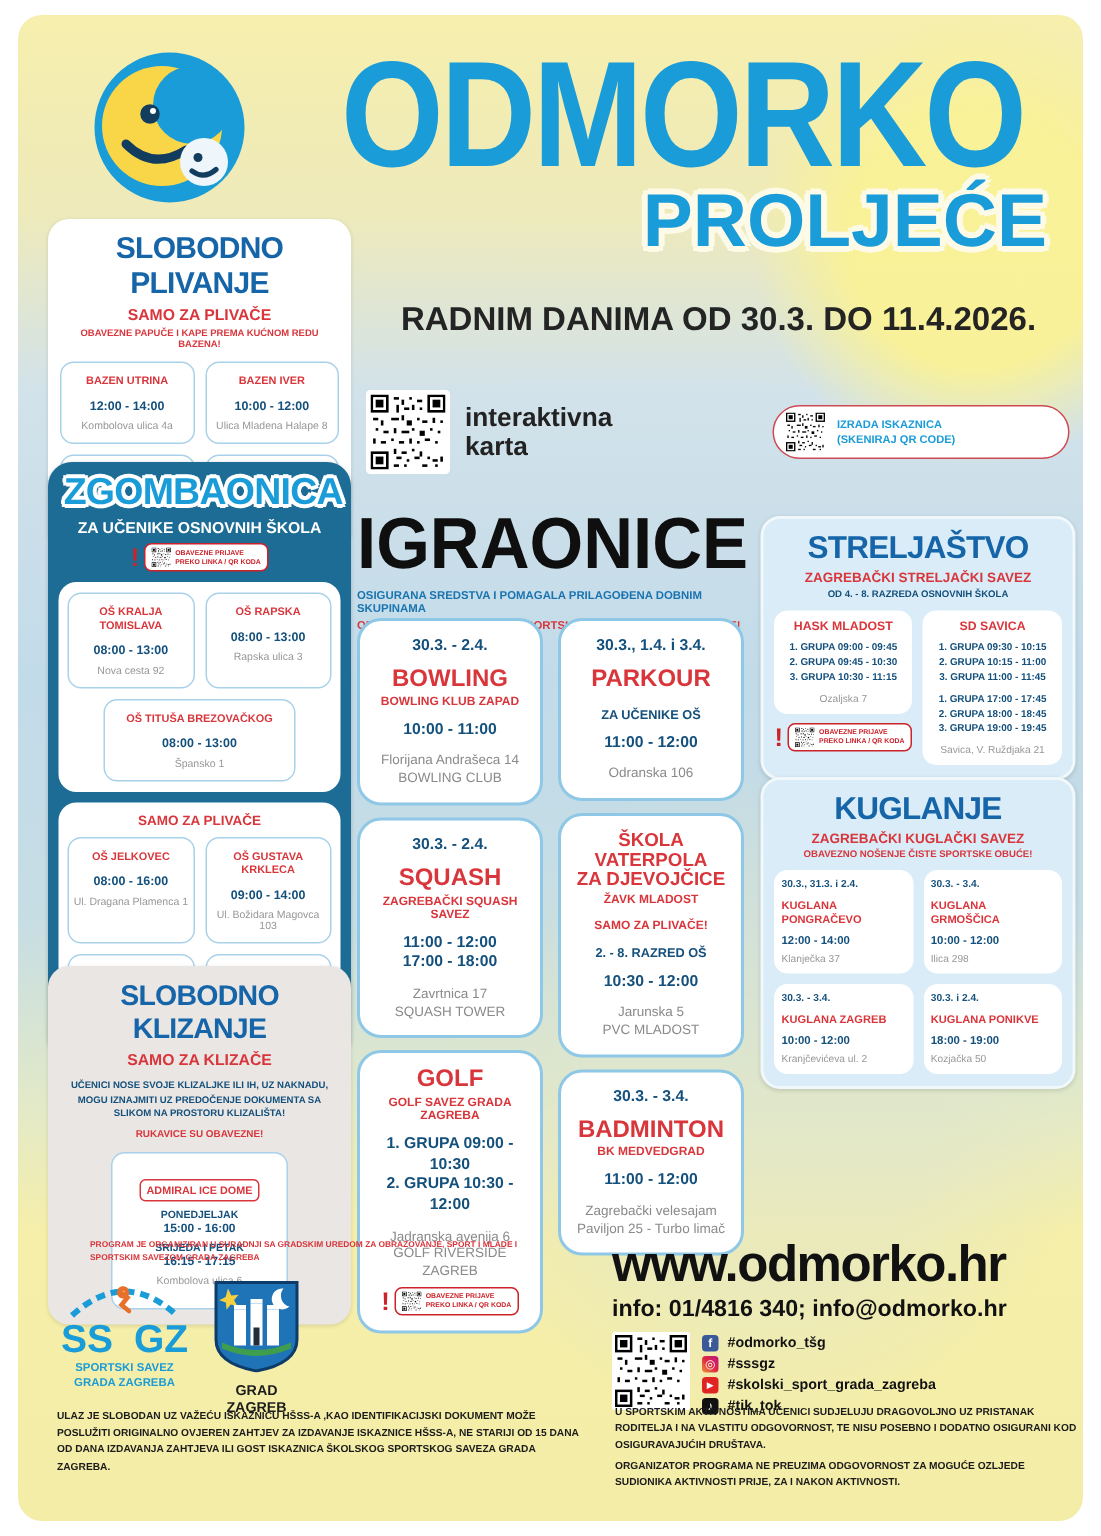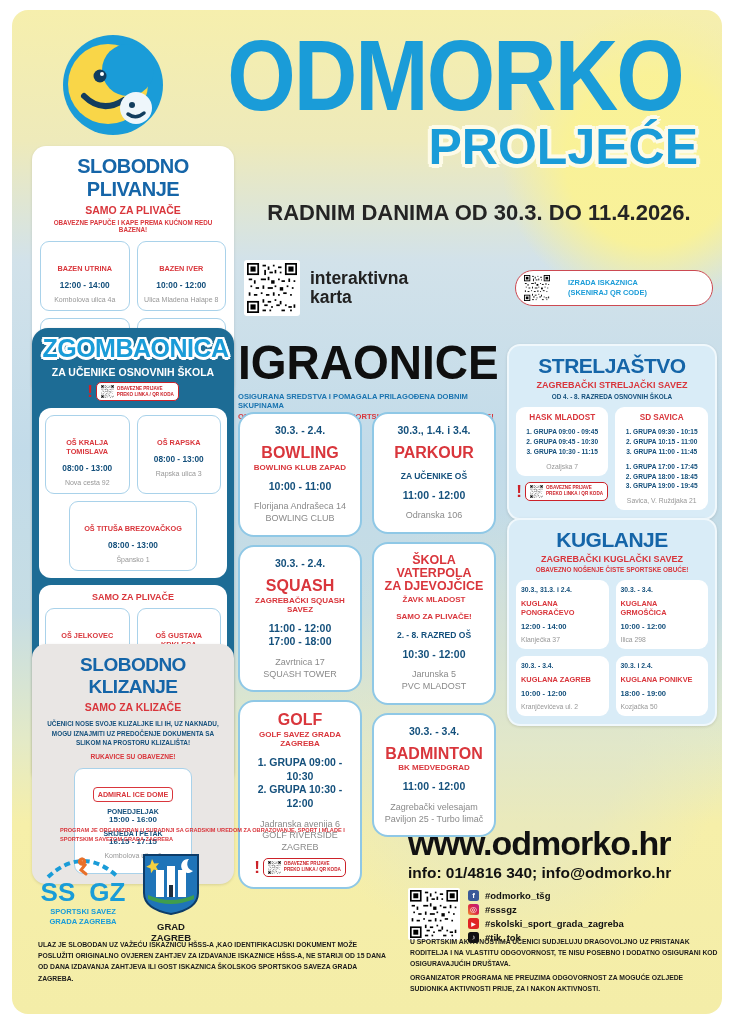--- a/index.html
+++ b/index.html
@@ -22,21 +22,21 @@
     text-shadow:-3px -3px 0 #fdfbe8,3px -3px 0 #fdfbe8,-3px 3px 0 #fdfbe8,3px 3px 0 #fdfbe8,0 -4px 0 #fdfbe8,0 4px 0 #fdfbe8,-4px 0 0 #fdfbe8,4px 0 0 #fdfbe8; }
   .date-line { color:#242424; font-weight:800; font-size:22px; text-align:center; }
 
   
   .card { background:#ffffff; border-radius:14px; padding:9px 8px; box-shadow:0 1px 3px rgba(0,0,0,.12); }
   .sec-title { color:#1565a8; font-weight:700; font-size:20px; text-align:center; letter-spacing:-.5px; }
   .sec-sub { color:#d9363c; font-weight:800; font-size:10.5px; text-align:center; margin-top:3px; }
   .sec-note { color:#d9363c; font-weight:700; font-size:6.3px; text-align:center; margin-top:3px; }
   .grid2 { display:grid; grid-template-columns:1fr 1fr; gap:7px; margin-top:8px; }
   .mini { background:#fff; border:1.3px solid #a9d2ea; border-radius:9px; padding:7px 3px; text-align:center; }
-  .mini .nm { color:#d9363c; font-weight:800; font-size:7.3px;margin-top:15px; }
+  .mini .nm { color:#d9363c; font-weight:800; font-size:7.3px; }
   .mini .tm { color:#14507c; font-weight:800; font-size:8.3px; margin-top:7px; }
   .mini .ad { color:#979797; font-size:7px; margin-top:6px; }
 
   
   .zg { background:#1d6c95; border-radius:16px; padding:8px 7px; box-shadow:0 1px 3px rgba(0,0,0,.2); }
   .zg-title { color:#1a9cd8; font-weight:800; font-size:25px; letter-spacing:-.5px; line-height:1;
     text-shadow:-2px -2px 0 #fff,2px -2px 0 #fff,-2px 2px 0 #fff,2px 2px 0 #fff,0 -2.5px 0 #fff,0 2.5px 0 #fff,-2.5px 0 0 #fff,2.5px 0 0 #fff; }
   .zg-sub { color:#ffffff; font-weight:800; font-size:10.5px; text-align:center; margin-top:5px; }
   .zg-panel { background:#fff; border-radius:12px; padding:7px 6px; margin-top:7px; }
 
@@ -85,21 +85,21 @@
   .lane { background:#fff; border-radius:9px; padding:6px 5px; text-align:left; }
   .lane .dt { color:#14507c; font-weight:700; font-size:6.8px; }
   .lane .nm { color:#d9363c; font-weight:800; font-size:7.4px; margin-top:6px; }
   .lane .tm { color:#14507c; font-weight:800; font-size:7.6px; margin-top:5px; }
   .lane .ad { color:#979797; font-size:6.8px; margin-top:5px; }
 
   
   .map-row { display:flex; align-items:center; gap:10px; }
   .map-row .qr { width:56px; height:56px; background:#fff; padding:3px; border-radius:3px; }
   .map-lbl { color:#222; font-weight:800; font-size:17.5px; line-height:1.1; }
-  .isk { display:flex; align-items:center; gap:18px; background:#fff; border:1.6px solid #cc4a52; border-radius:18px; padding:4px 8px; }
+  .isk { display:flex; align-items:center; gap:8px; background:#fff; border:1.6px solid #cc4a52; border-radius:18px; padding:4px 8px; }
   .isk .qr { width:26px; height:26px; }
   .isk .tx { color:#1a9cd8; font-weight:800; font-size:7.4px; line-height:1.35; }
 
   
   .org-note { color:#d9363c; font-weight:800; font-size:5.6px; line-height:1.6; }
   .logos { display:flex; align-items:flex-start; gap:16px; }
   .lg-cap { color:#1b1b1b; font-weight:900; font-size:9.5px; text-align:center; line-height:1.15; margin-top:3px; }
   .ssgz-letters { color:#1a9cd8; font-weight:900; font-size:26px; letter-spacing:0; line-height:1; display:flex; align-items:center; }
   .ssgz-cap { color:#1a9cd8; font-weight:800; font-size:7.6px; text-align:center; line-height:1.3; margin-top:2px; }
   .site { color:#111; font-weight:900; font-size:34px; letter-spacing:-1px; }
@@ -241,21 +241,21 @@
         <div class="ad">Vladimira Stahuljaka 1A</div>
       </div>
       <div class="mini">
         <div class="nm">BAZEN SVETICE</div>
         <div class="tm">11:00 - 13:00</div>
         <div class="ad">Divka Budaka 21</div>
       </div>
     </div>
   </div>
 
-  <div class="abs zg" style="left:20px;top:318px;width:202px">
+  <div class="abs zg" style="left:20px;top:298px;width:202px">
     <div style="display:flex;align-items:center;justify-content:center;gap:5px">
       <svg width="20" height="20" viewBox="0 0 20 20">
         <circle cx="10" cy="10" r="9.5" fill="#f9d648"></circle>
         <circle cx="7" cy="8" r="1.6" fill="#123d5e"></circle>
         <path d="M5 13 Q10 17 15 12" stroke="#123d5e" stroke-width="1.8" fill="none" stroke-linecap="round"></path>
       </svg>
       <div class="zg-title">ZGOMBAONICA</div>
     </div>
     <div class="zg-sub">ZA UČENIKE OSNOVNIH ŠKOLA</div>
     <div class="badge-row">

